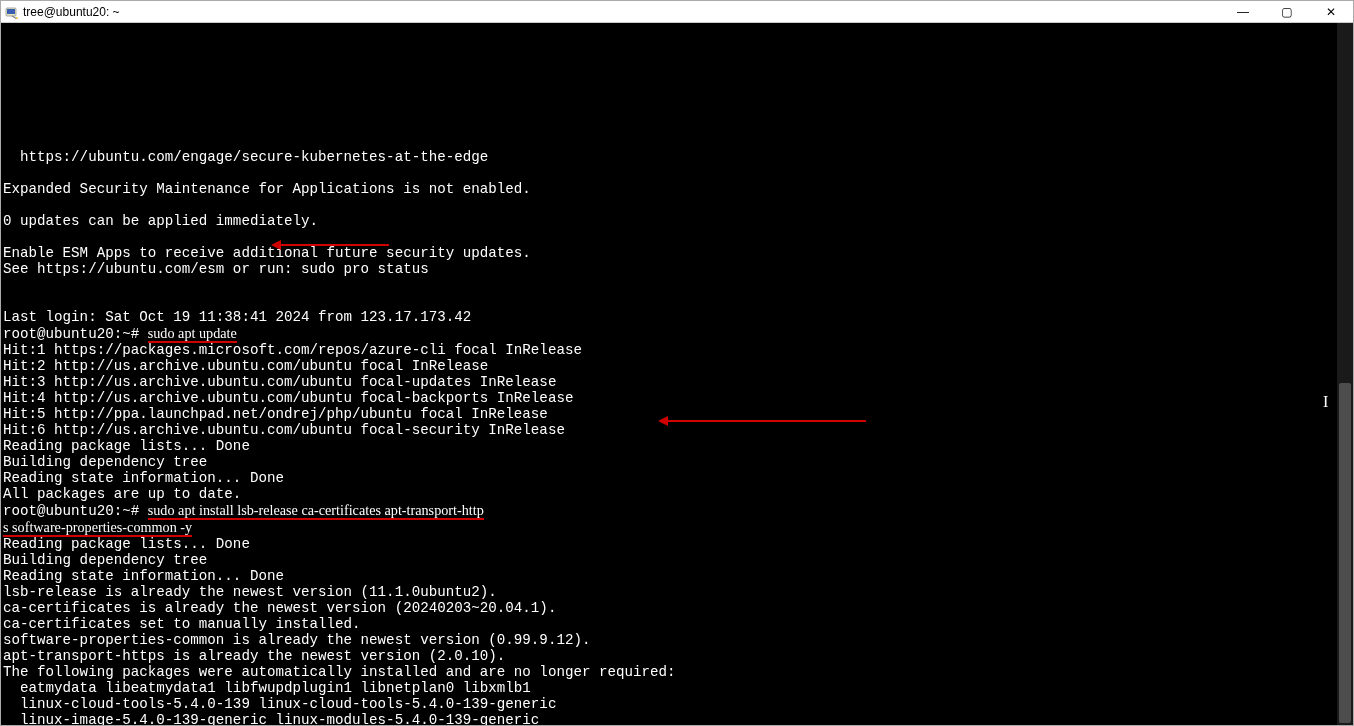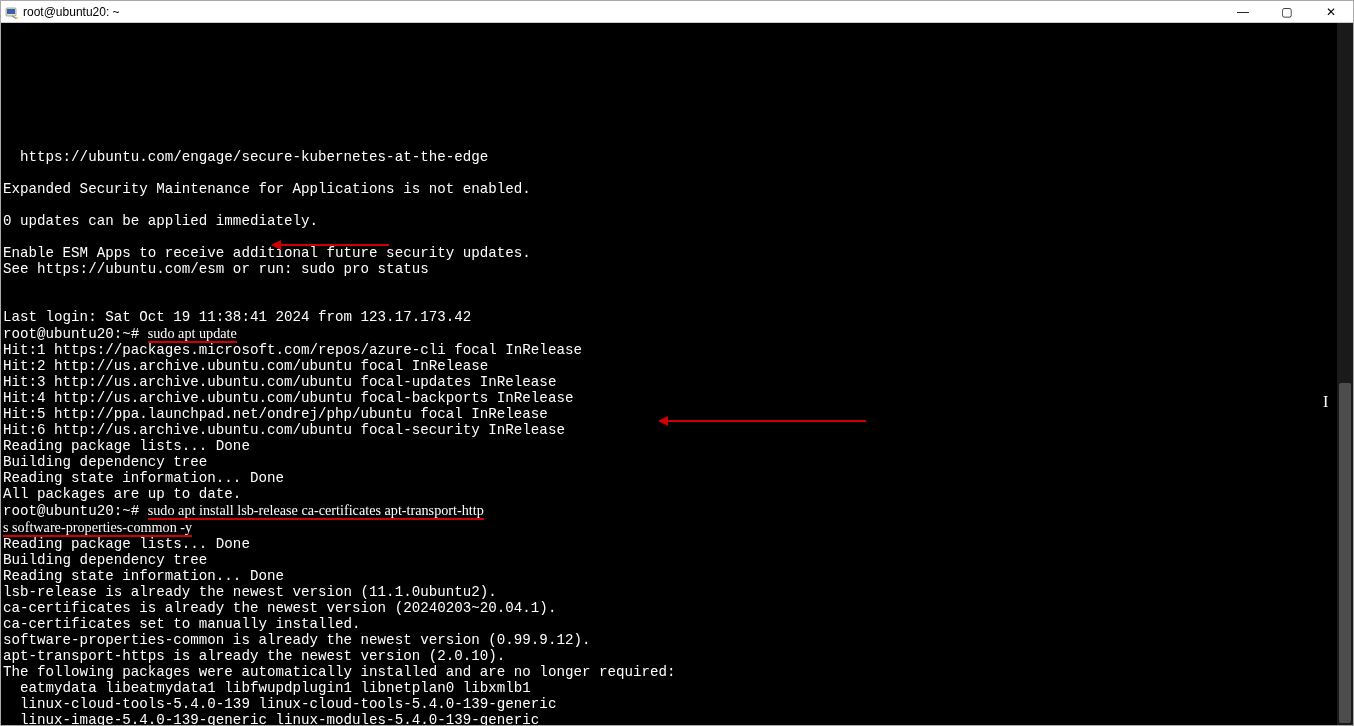--- a/index.html
+++ b/index.html
@@ -130,21 +130,21 @@
   <div class="titlebar">
     <div class="titlebar-left">
       <span class="putty-icon">
         <svg width="14" height="14" viewBox="0 0 14 14">
           <rect x="1" y="3" width="10" height="8" rx="1" fill="#e8e8c0" stroke="#888" stroke-width="0.7"></rect>
           <rect x="2" y="4" width="8" height="5" fill="#3a5fb0"></rect>
           <line x1="7" y1="11" x2="12" y2="14" stroke="#888" stroke-width="1.2"></line>
           <circle cx="12" cy="13" r="1" fill="#ffcc33"></circle>
         </svg>
       </span>
-      <span>root@ubuntu20: ~</span>
+      <span>tree@ubuntu20: ~</span>
     </div>
     <div class="titlebar-controls">
       <div class="tb-btn">—</div>
       <div class="tb-btn">▢</div>
       <div class="tb-btn">✕</div>
     </div>
   </div>
 
   <div class="terminal-wrap">
     <div class="terminal" id="terminal">

